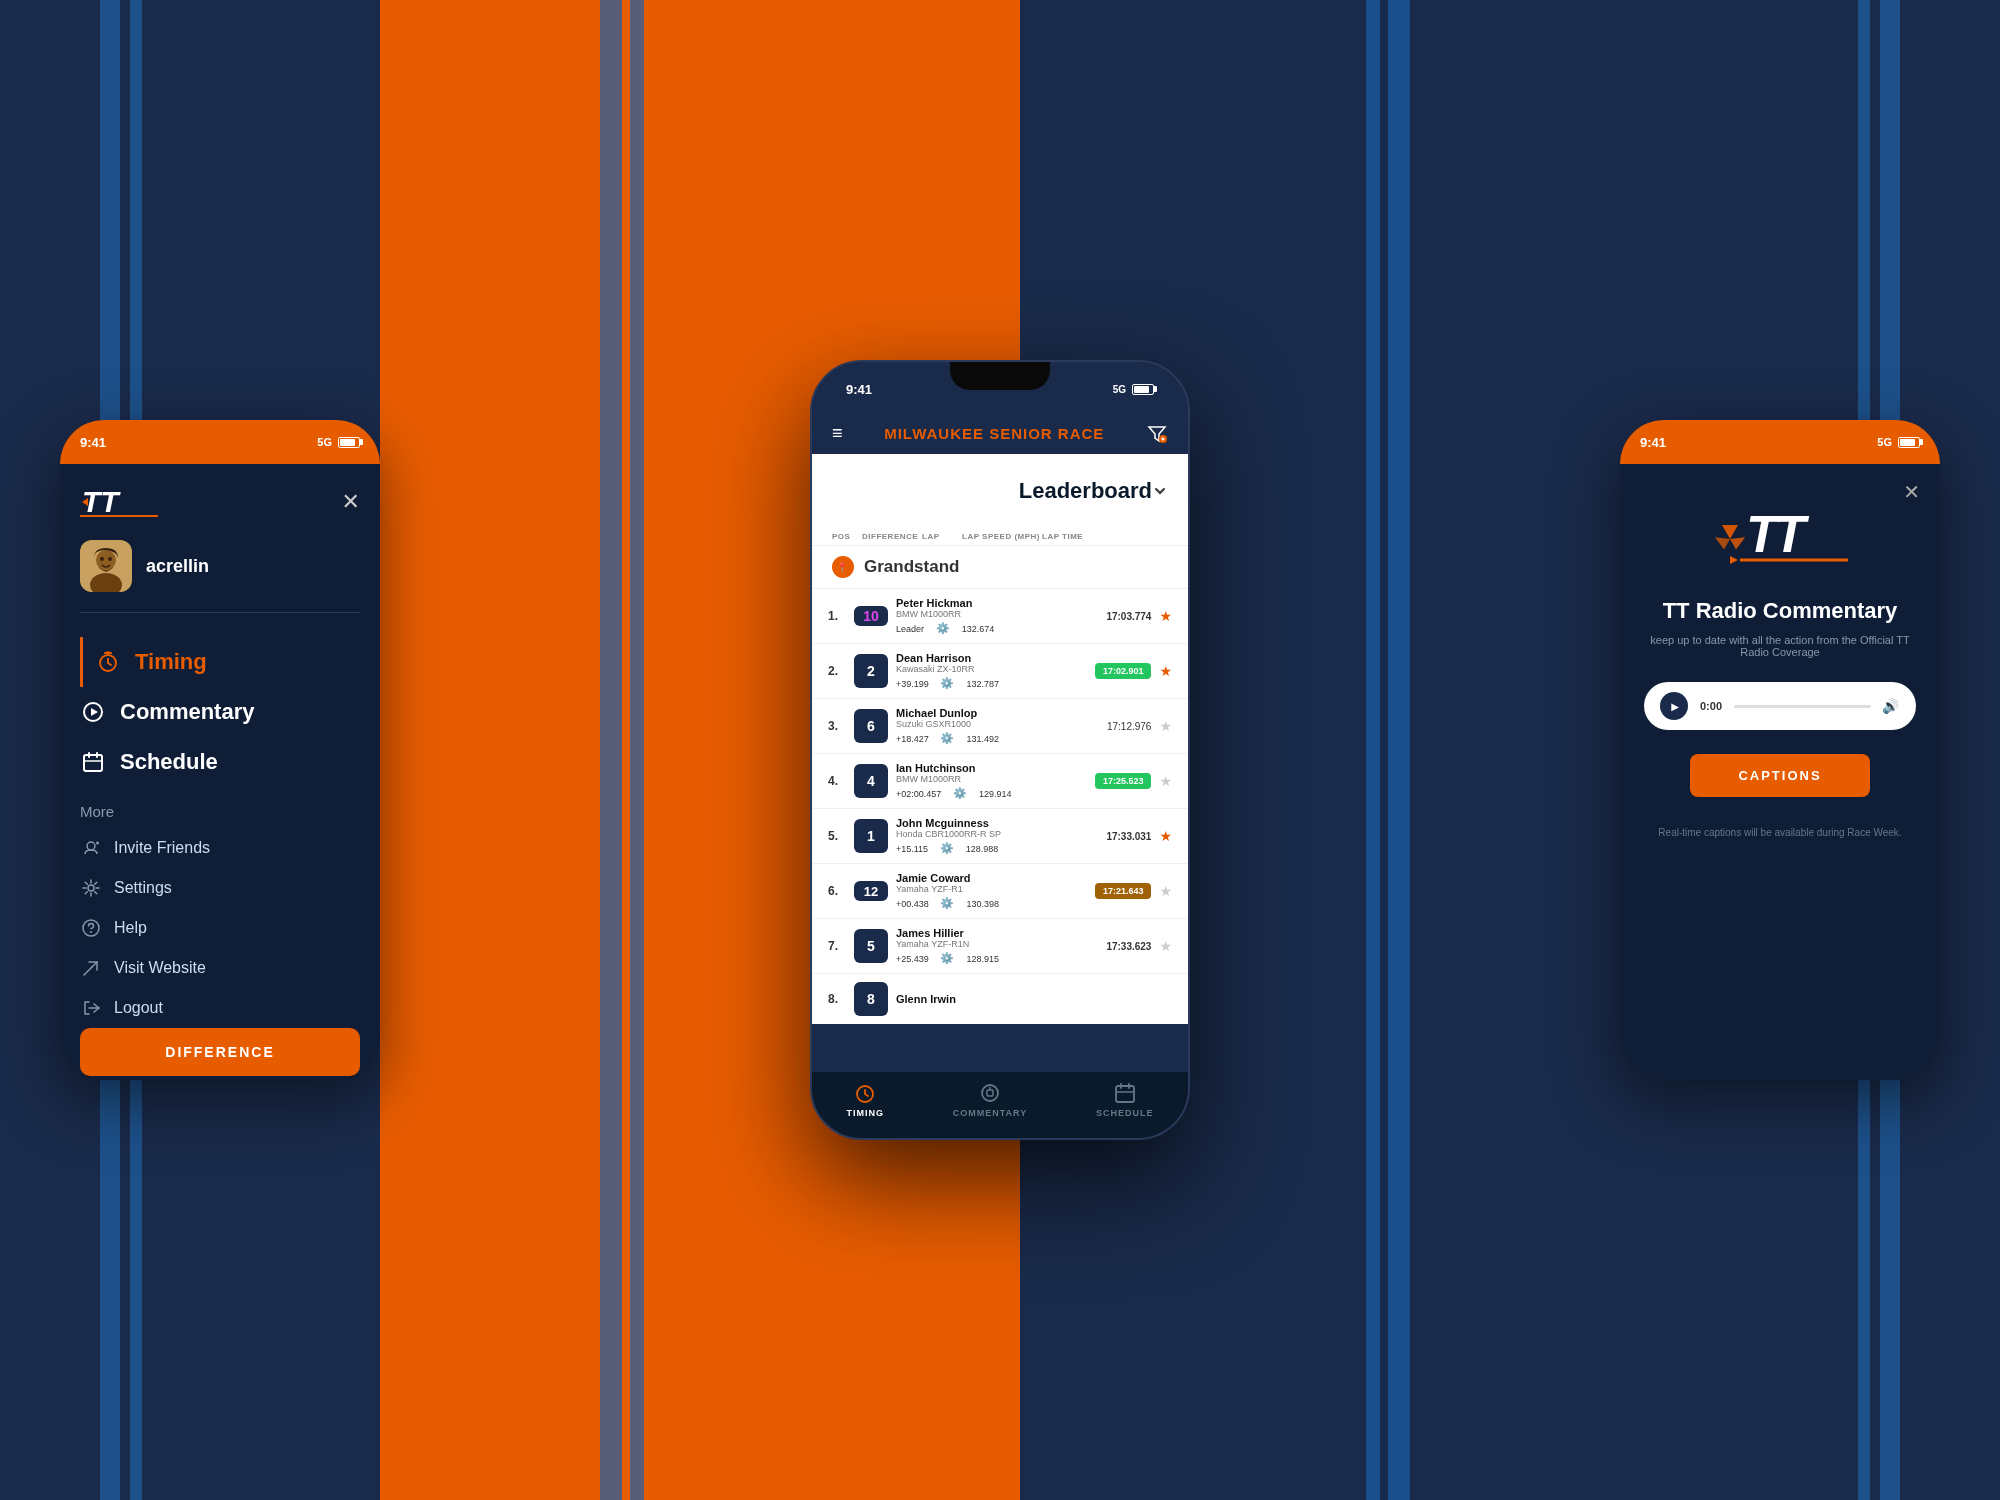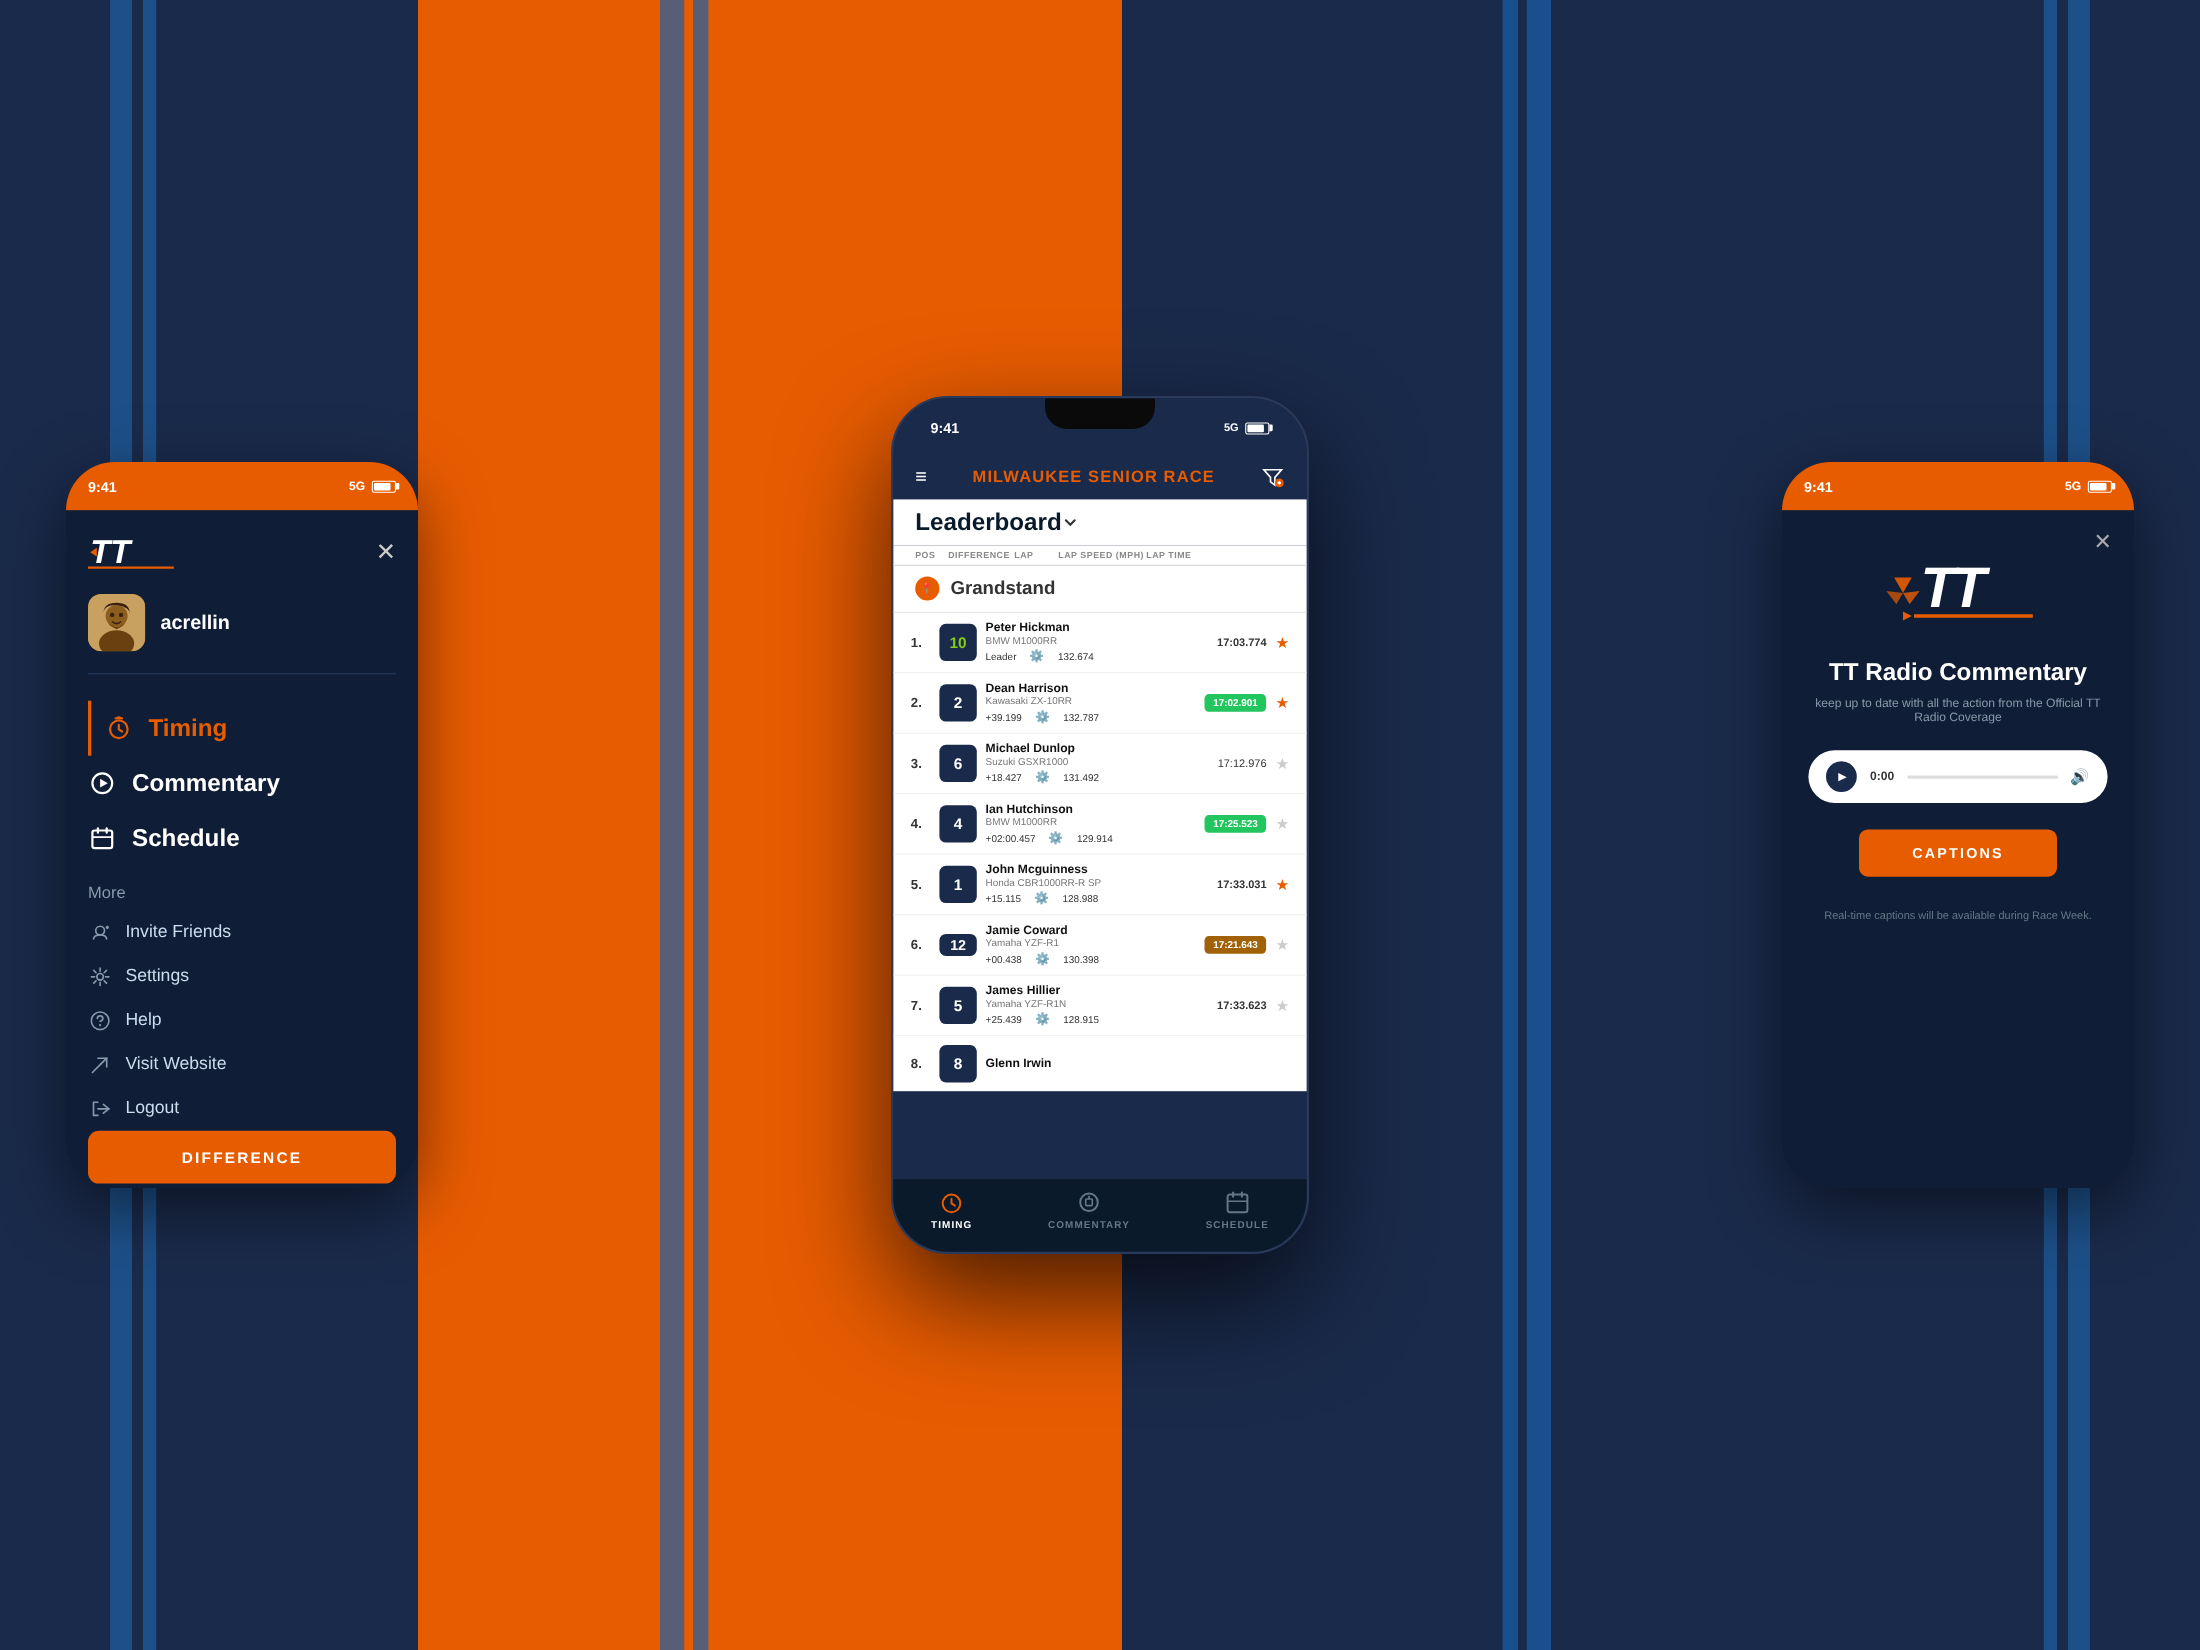--- a/index.html
+++ b/index.html
@@ -221,24 +221,24 @@
       color: #e85c00;
       font-size: 15px;
       font-weight: 700;
       letter-spacing: 1px;
       flex: 1;
       text-align: center;
     }
 
     .leaderboard-header {
       background: white;
-      padding: 8px 20px;
-      display: flex;
-      align-items: center;
-      justify-content: flex-start;
+      padding: 24px 20px;
+      display: flex;
+      align-items: center;
+      justify-content: flex-end;
     }
 
     .leaderboard-title {
       font-size: 22px;
       font-weight: 700;
       color: #0a1a2a;
     }
 
     .table-headers {
       background: white;
@@ -696,21 +696,21 @@
 
     <div class="grandstand-row">
       <div class="grandstand-pin">📍</div>
       <span class="grandstand-label">Grandstand</span>
     </div>
 
     <div style="background:white;overflow:hidden;">
 
       <div style="display:flex;align-items:center;padding:8px 16px;border-bottom:1px solid #f0f0f0;gap:8px;">
         <span style="font-size:12px;font-weight:700;color:#333;width:18px;">1.</span>
-        <div style="width:34px;height:34px;background:#1a2a4a;border-radius:6px;display:flex;align-items:center;justify-content:center;font-size:14px;font-weight:900;color:#84cc16;flex-shrink:0;">10</div>
+        <div style="width:34px;height:20px;background:#1a2a4a;border-radius:6px;display:flex;align-items:center;justify-content:center;font-size:14px;font-weight:900;color:#d946ef;flex-shrink:0;">10</div>
         <div style="flex:1;">
           <div style="font-size:11px;font-weight:700;color:#111;">Peter Hickman</div>
           <div style="font-size:9px;color:#777;">BMW M1000RR</div>
           <div style="display:flex;gap:12px;margin-top:3px;align-items:center;">
             <span style="font-size:9px;color:#333;">Leader</span>
             <span style="font-size:11px;color:#555;">⚙️</span>
             <span style="font-size:9px;color:#333;">132.674</span>
           </div>
         </div>
         <div style="text-align:left;">

